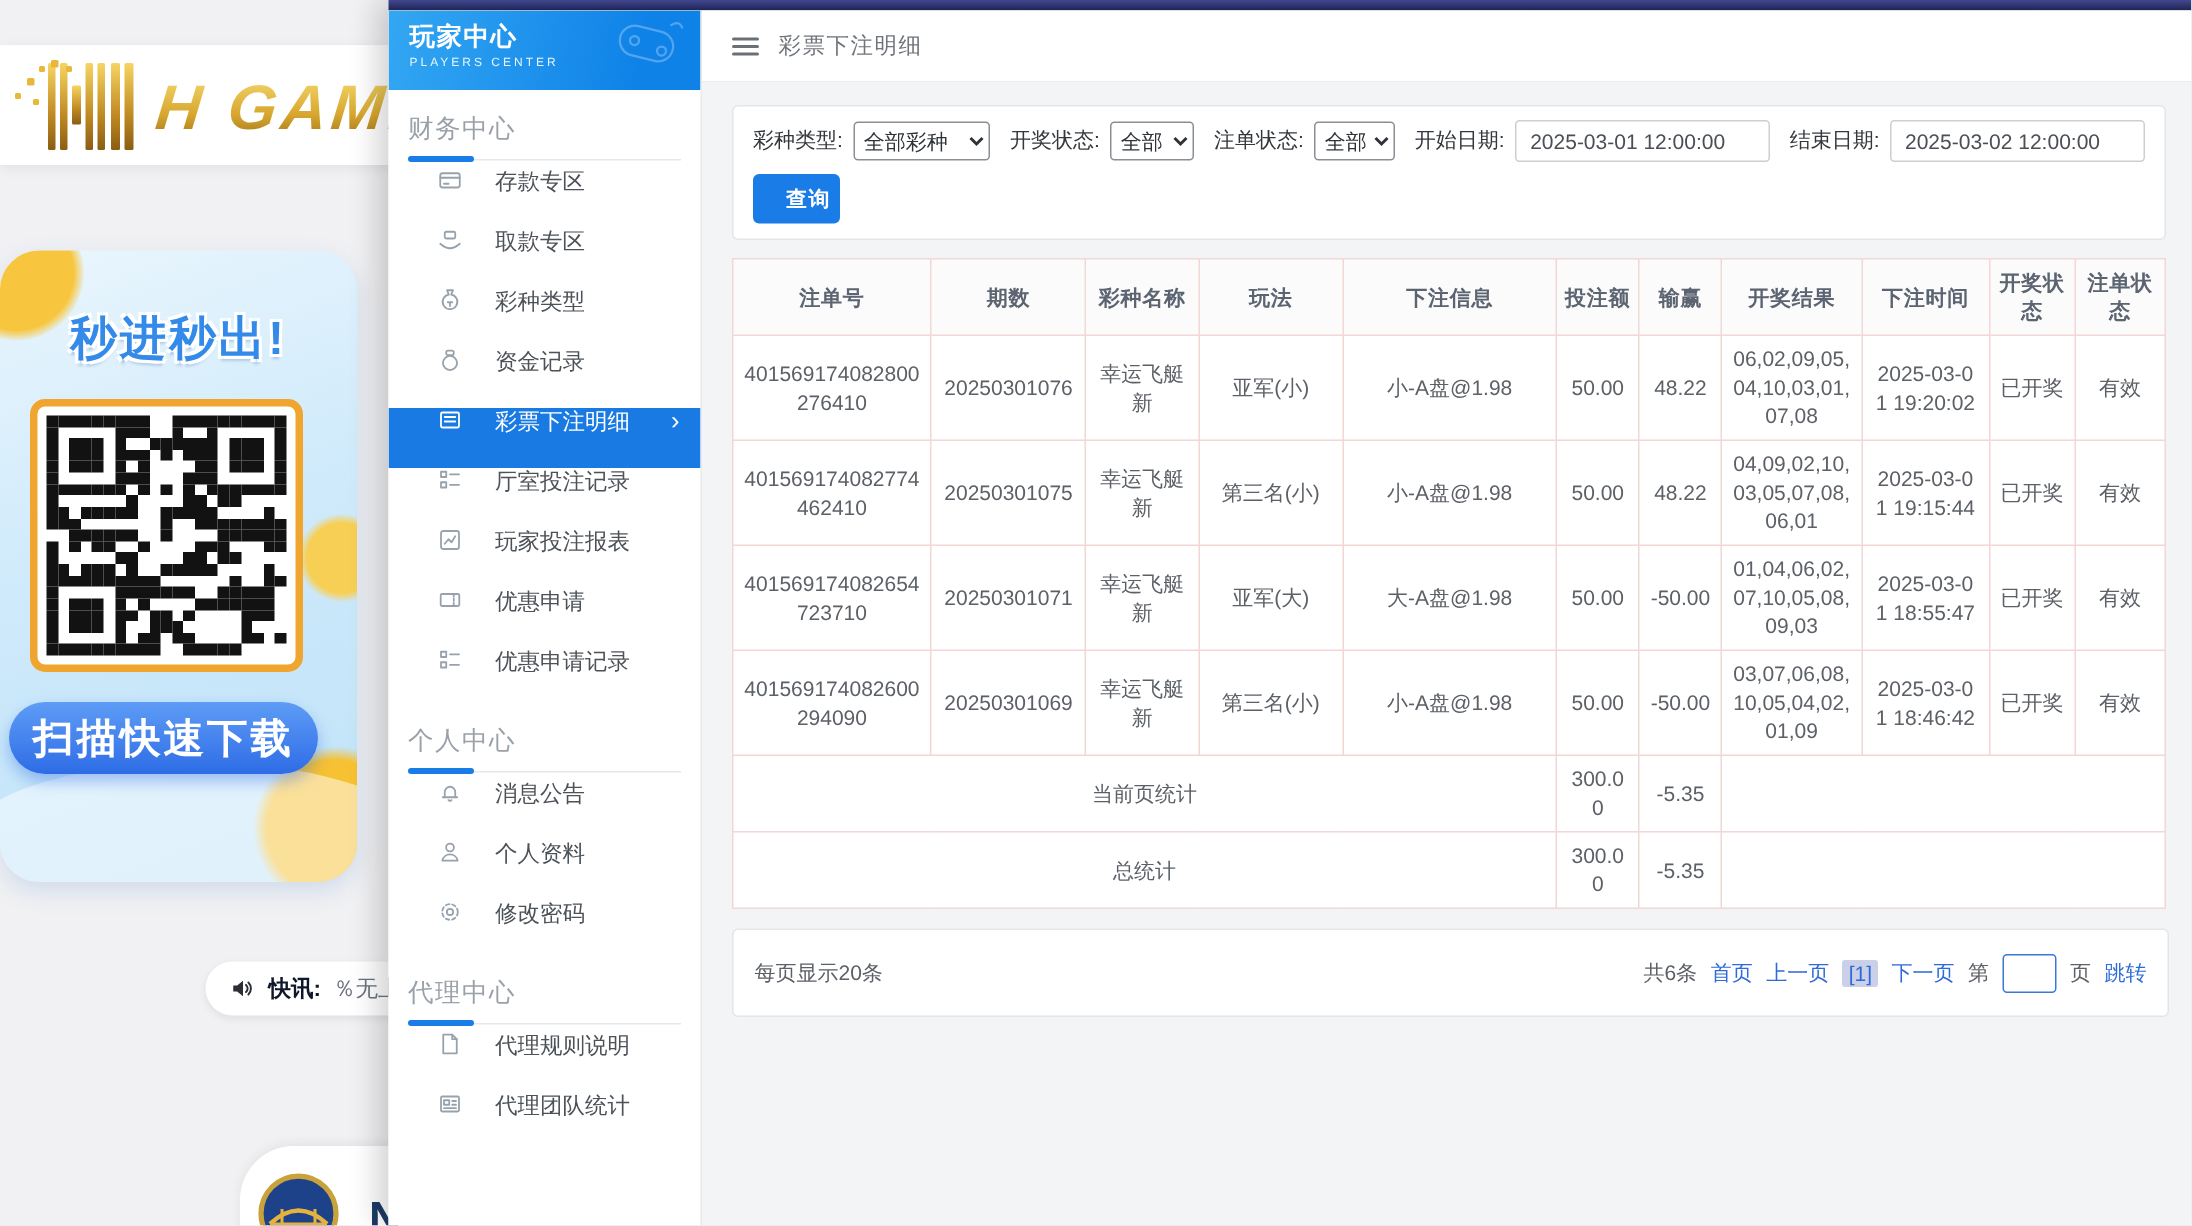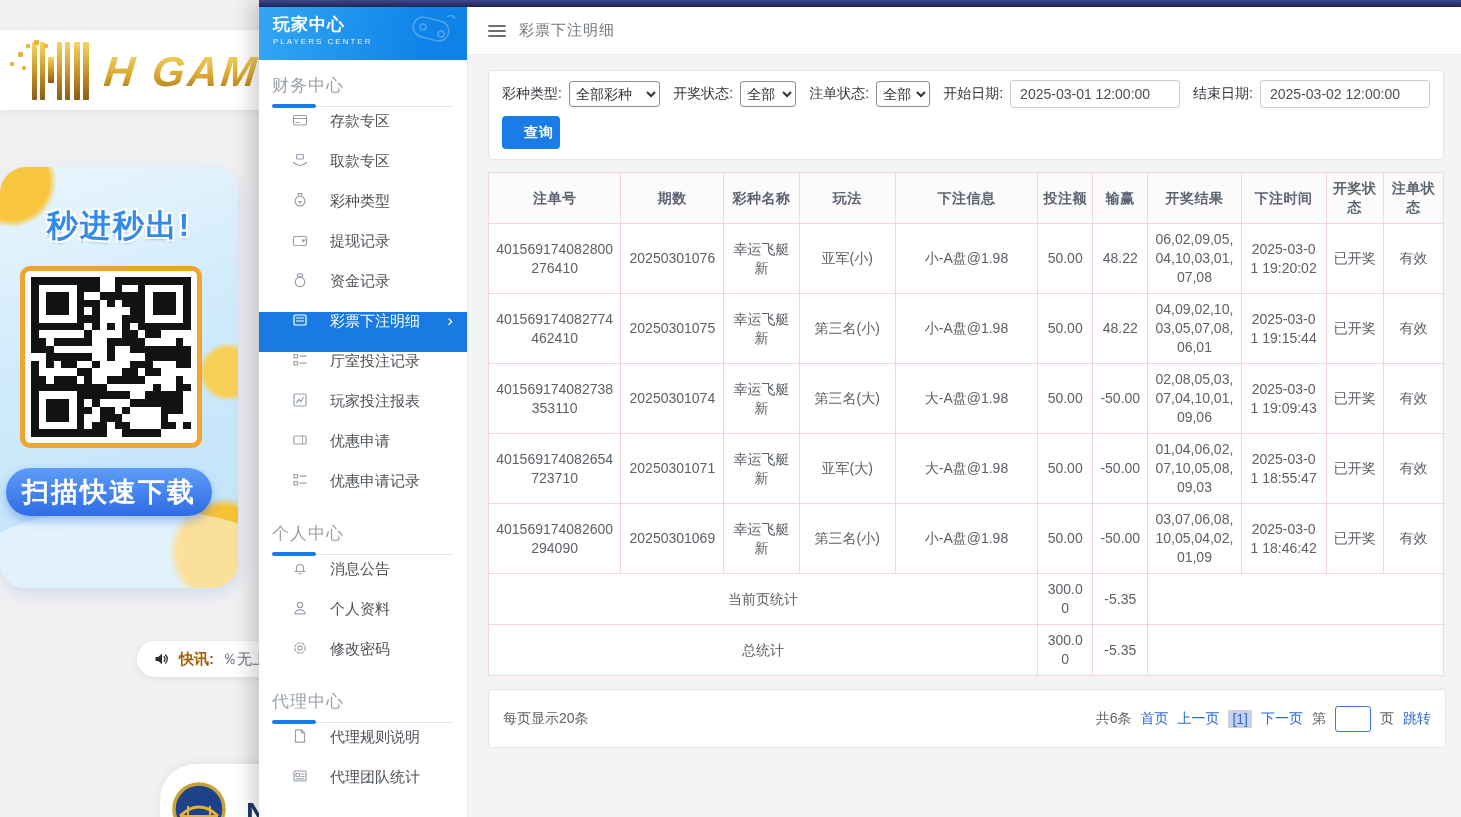--- a/index.html
+++ b/index.html
@@ -38,21 +38,21 @@
     text-shadow:-2px -2px 0 #fff,2px -2px 0 #fff,-2px 2px 0 #fff,2px 2px 0 #fff,0 3px 2px rgba(40,80,160,.25);}
   .qr-frame{position:absolute;left:20px;top:99px;width:160px;height:160px;background:#fff;border:5px solid #f0a52e;border-radius:10px;padding:6px;}
   #qr{display:grid;grid-template-columns:repeat(21,1fr);width:160px;height:160px;}
   #qr div{width:100%;height:100%;}
   #qr .qd{background:#121212;}
   .dl-btn{position:absolute;left:6px;top:301px;width:206px;height:48px;border-radius:26px;display:flex;align-items:center;justify-content:center;
     background:linear-gradient(180deg,#5e9cf6,#2e6ce6);color:#fff;font-size:27px;font-weight:800;letter-spacing:2px;box-shadow:0 5px 10px rgba(46,108,230,.4);cursor:pointer;}
 
   .ticker{position:absolute;left:137px;top:641px;width:190px;height:36px;border-radius:18px;background:#fff;box-shadow:0 2px 6px rgba(0,0,0,.08);
     display:flex;align-items:center;gap:8px;padding:0 0 0 16px;font-size:15px;color:#6b7280;white-space:nowrap;overflow:hidden;}
-  .ticker b{color:#a16207;}
+  .ticker b{color:#0f172a;}
   .spk{display:flex;align-items:center;}
 
   .bottom-card{position:absolute;left:160px;top:764px;width:320px;height:80px;background:#fff;border-radius:36px 0 0 0;box-shadow:0 -2px 8px rgba(0,0,0,.06);}
   .team-logo{position:absolute;left:12px;top:18px;width:54px;height:54px;}
   .team-n{position:absolute;left:86px;top:32px;font-size:30px;font-weight:800;color:#1d3a66;}
 
   
   .panel{position:absolute;left:259px;top:0;width:1202px;height:817px;display:flex;flex-direction:column;box-shadow:-8px 0 18px rgba(0,0,0,.18);background:#f3f4f6;}
   .panel-topline{height:7px;background:linear-gradient(180deg,#41478f,#1e2453);}
   .panel-body{flex:1;display:flex;min-height:0;}
@@ -638,30 +638,20 @@
               <span class="sb-label">取款专区</span>
             </div>
             <div class="sb-item">
               <span class="sb-ico">
                 <svg viewBox="0 0 16 16">
                   <path d="M6 1.5h4l-1.2 2.9a4.9 4.9 0 1 1-1.6 0z"></path>
                   <path d="M6.5 9.5h3M8 9.5v2.5"></path>
                 </svg>
               </span>
               <span class="sb-label">彩种类型</span>
-            </div>
-            <div class="sb-item">
-              <span class="sb-ico">
-                <svg viewBox="0 0 16 16">
-                  <rect x="1.5" y="4.5" width="13" height="9" rx="1.5"></rect>
-                  <path d="M10.5 8h4"></path>
-                  <circle cx="11.2" cy="9" r=".7"></circle>
-                </svg>
-              </span>
-              <span class="sb-label">提现记录</span>
             </div>
             <div class="sb-item">
               <span class="sb-ico">
                 <svg viewBox="0 0 16 16">
                   <circle cx="8" cy="10" r="4.7"></circle>
                   <rect x="5.5" y="1.8" width="5" height="3" rx="1.2"></rect>
                 </svg>
               </span>
               <span class="sb-label">资金记录</span>
             </div>
@@ -852,33 +842,20 @@
                   <td>第三名(小)</td>
                   <td>小-A盘@1.98</td>
                   <td>50.00</td>
                   <td>48.22</td>
                   <td>04,09,02,10,03,05,07,08,06,01</td>
                   <td>2025-03-01 19:15:44</td>
                   <td>已开奖</td>
                   <td>有效</td>
                 </tr>
                 <tr>
-                  <td>401569174082738353110</td>
-                  <td>20250301074</td>
-                  <td>幸运飞艇新</td>
-                  <td>第三名(大)</td>
-                  <td>大-A盘@1.98</td>
-                  <td>50.00</td>
-                  <td>-50.00</td>
-                  <td>02,08,05,03,07,04,10,01,09,06</td>
-                  <td>2025-03-01 19:09:43</td>
-                  <td>已开奖</td>
-                  <td>有效</td>
-                </tr>
-                <tr>
                   <td>401569174082654723710</td>
                   <td>20250301071</td>
                   <td>幸运飞艇新</td>
                   <td>亚军(大)</td>
                   <td>大-A盘@1.98</td>
                   <td>50.00</td>
                   <td>-50.00</td>
                   <td>01,04,06,02,07,10,05,08,09,03</td>
                   <td>2025-03-01 18:55:47</td>
                   <td>已开奖</td>

